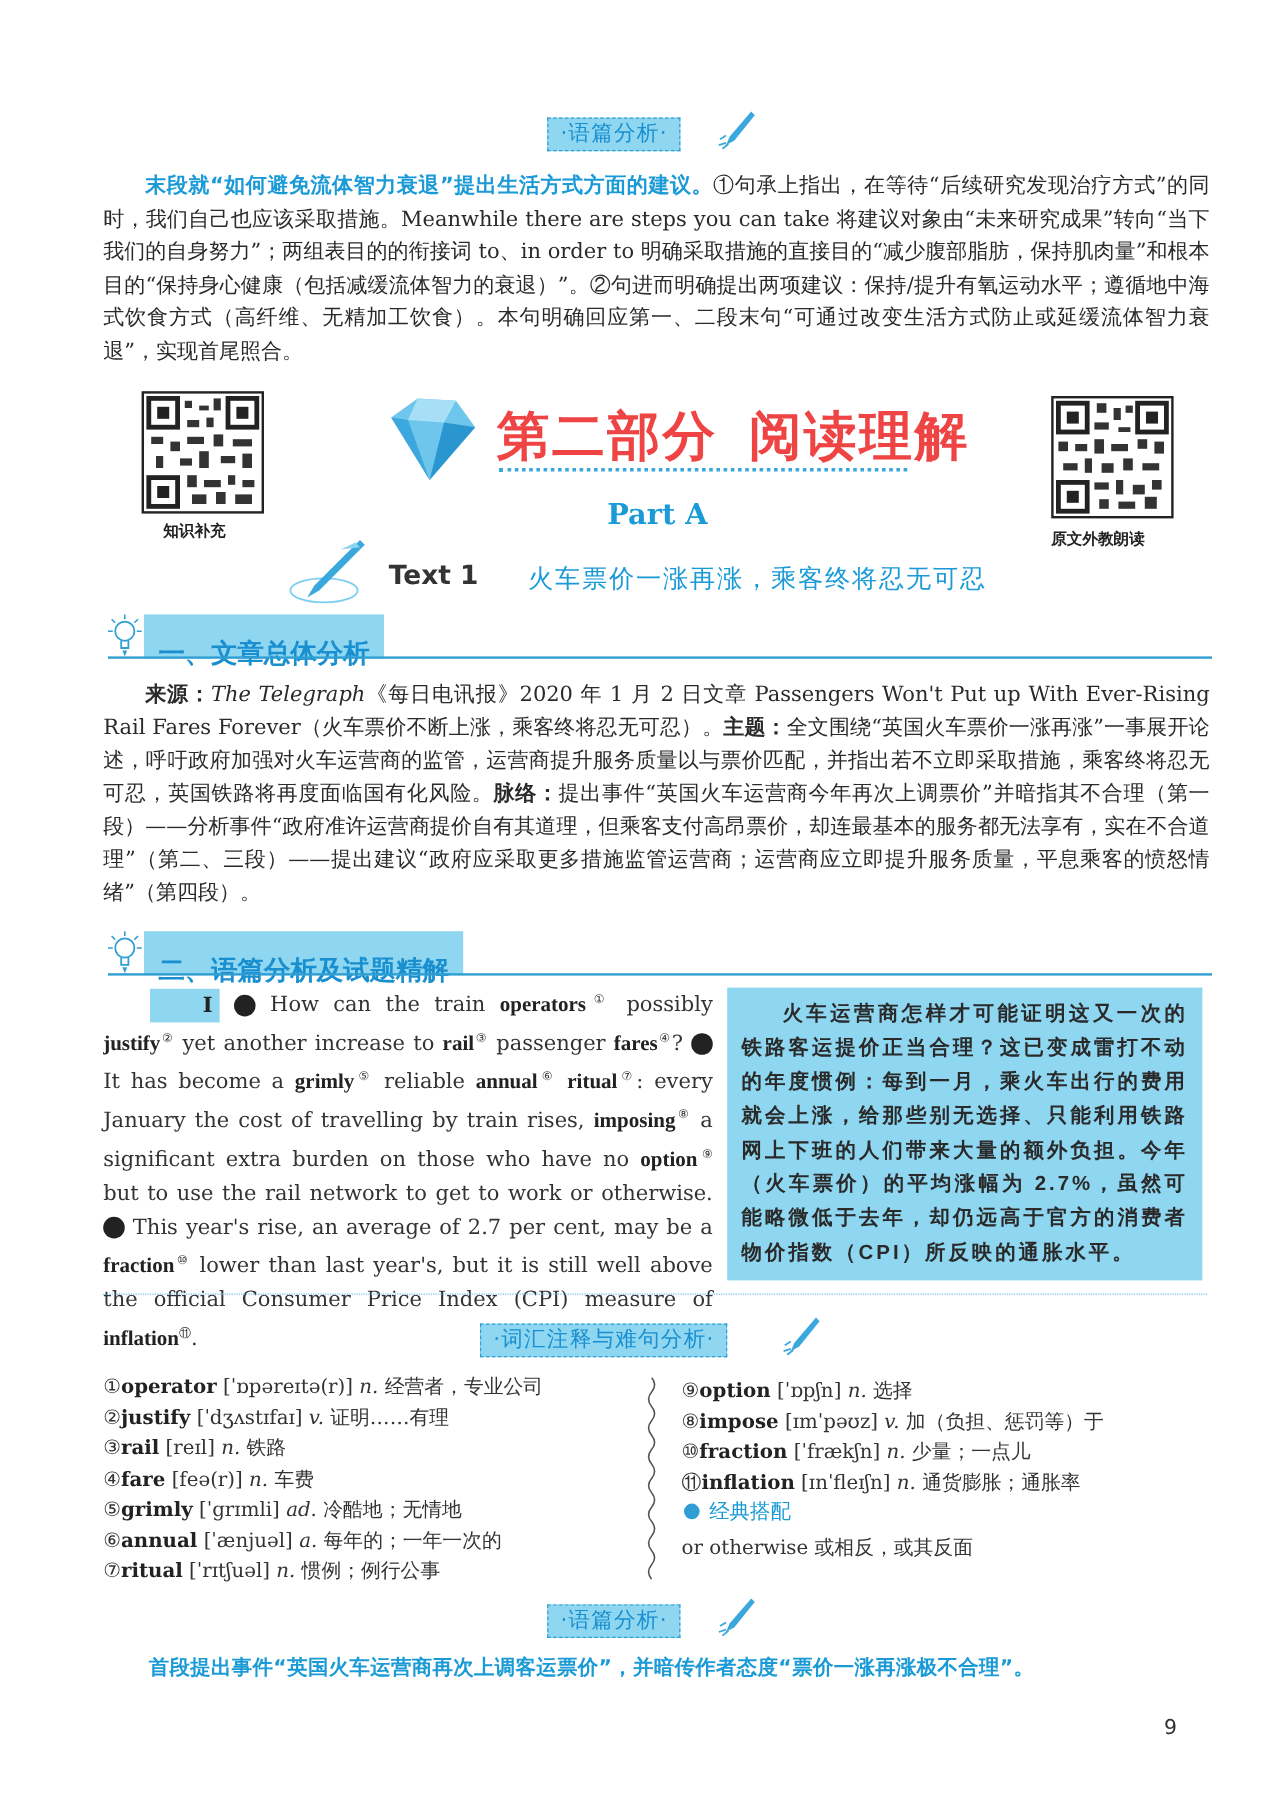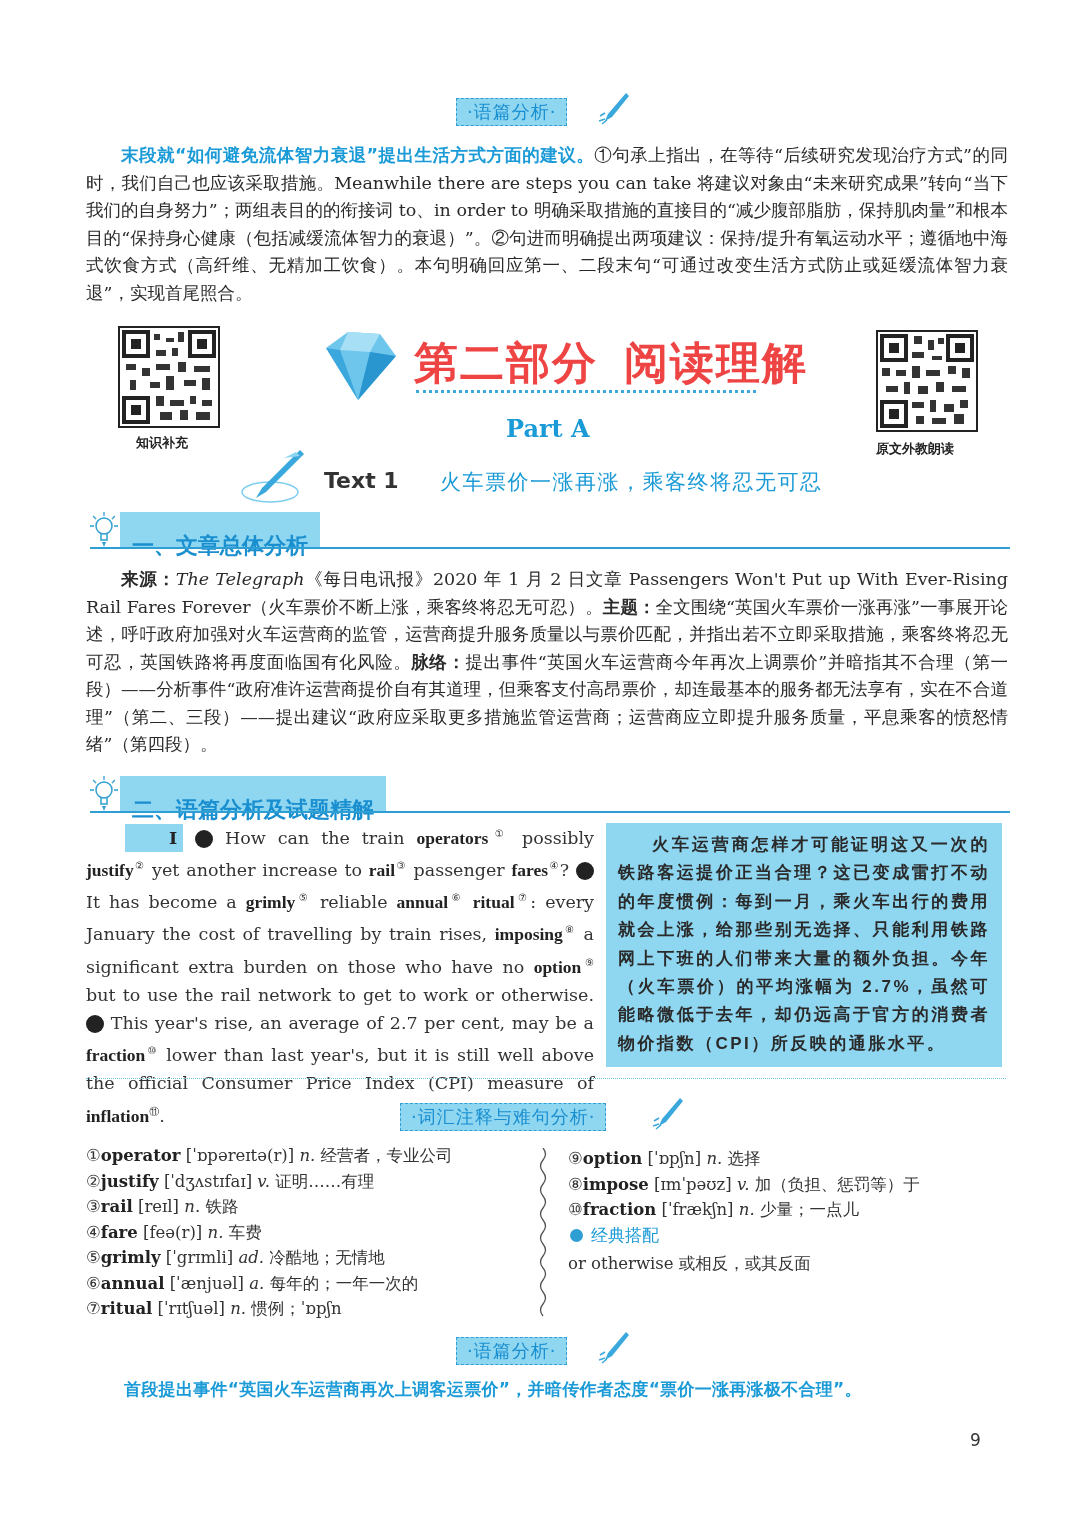--- a/index.html
+++ b/index.html
@@ -195,31 +195,32 @@
     <path d="M4 26 l5 -3 M3 31 l6 -2 M6 34 l5 -4" stroke="#3aa8dc" stroke-width="1.5"></path>
   </svg>
 
 <div class="vocab" style="left:86px; top:1143px;">
   <div><span>①</span><b>operator</b> <span>[ˈɒpəreɪtə(r)]</span> <i>n.</i> <span>经营者，专业公司</span></div>
   <div><span>②</span><b>justify</b> <span>[ˈdʒʌstɪfaɪ]</span> <i>v.</i> <span>证明……有理</span></div>
   <div><span>③</span><b>rail</b> <span>[reɪl]</span> <i>n.</i> <span>铁路</span></div>
   <div><span>④</span><b>fare</b> <span>[feə(r)]</span> <i>n.</i> <span>车费</span></div>
   <div><span>⑤</span><b>grimly</b> <span>[ˈgrɪmli]</span> <i>ad.</i> <span>冷酷地；无情地</span></div>
   <div><span>⑥</span><b>annual</b> <span>[ˈænjuəl]</span> <i>a.</i> <span>每年的；一年一次的</span></div>
-  <div><span>⑦</span><b>ritual</b> <span>[ˈrɪtʃuəl]</span> <i>n.</i> <span>惯例；ˈɒpʃn</span></div>
+  <div><span>⑦</span><b>ritual</b> <span>[ˈrɪtʃuəl]</span> <i>n.</i> <span>惯例；例行公事</span></div>
 </div>
 
 <svg class="wave" viewBox="0 0 10 172" preserveAspectRatio="none">
   <path d="M5 0 Q10 6 5 12 Q0 18 5 24 Q10 30 5 36 Q0 42 5 48 Q10 54 5 60 Q0 66 5 72 Q10 78 5 84 Q0 90 5 96 Q10 102 5 108 Q0 114 5 120 Q10 126 5 132 Q0 138 5 144 Q10 150 5 156 Q0 162 5 168" fill="none" stroke="#555" stroke-width="1.3"></path>
 </svg>
 
 <div class="vocab" style="left:568px; top:1146px;">
   <div><span>⑨</span><b>option</b> <span>[ˈɒpʃn]</span> <i>n.</i> <span>选择</span></div>
   <div><span>⑧</span><b>impose</b> <span>[ɪmˈpəʊz]</span> <i>v.</i> <span>加（负担、惩罚等）于</span></div>
   <div><span>⑩</span><b>fraction</b> <span>[ˈfrækʃn]</span> <i>n.</i> <span>少量；一点儿</span></div>
+  <div><span>⑪</span><b>inflation</b> <span>[ɪnˈfleɪʃn]</span> <i>n.</i> <span>通货膨胀；通胀率</span></div>
   <div style="font-family:'DejaVu Sans',sans-serif; color:#1a9ad6; font-size:17px;"><span style="display:inline-block; width:13px; height:13px; border-radius:50%; background:#2f9fd3; margin:0 8px 0 2px; vertical-align:-1px;"></span><span>经典搭配</span></div>
   <div style="padding-top:3px;">or otherwise 或相反，或其反面</div>
 </div>
 
 <div class="tag-box" style="left:456px; top:1337px;">·语篇分析·</div>
 <svg class="pen" style="left:596px; top:1329px;" viewBox="0 0 36 36">
     <path d="M30 3 L12 24 L9 31 L16 27 L33 6 Z" fill="#3aa8dc"></path>
     <path d="M4 26 l5 -3 M3 31 l6 -2 M6 34 l5 -4" stroke="#3aa8dc" stroke-width="1.5"></path>
   </svg>
 <div class="abs blue" style="left:124px; top:1378px; width:900px; font-family:'DejaVu Sans',sans-serif; font-size:17px; font-weight:bold; white-space:nowrap; letter-spacing:0.3px;">首段提出事件“英国火车运营商再次上调客运票价”，并暗传作者态度“票价一涨再涨极不合理”。</div>

